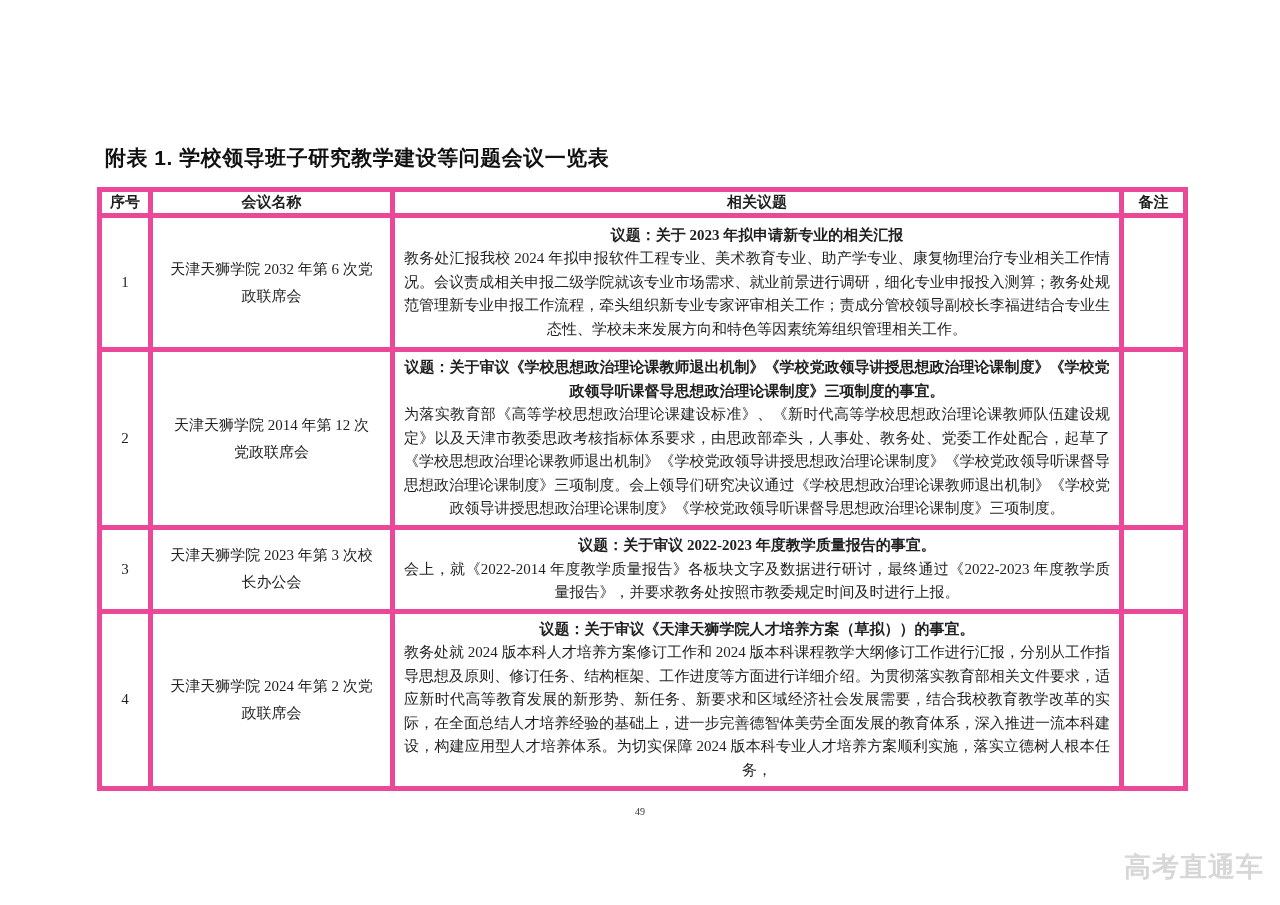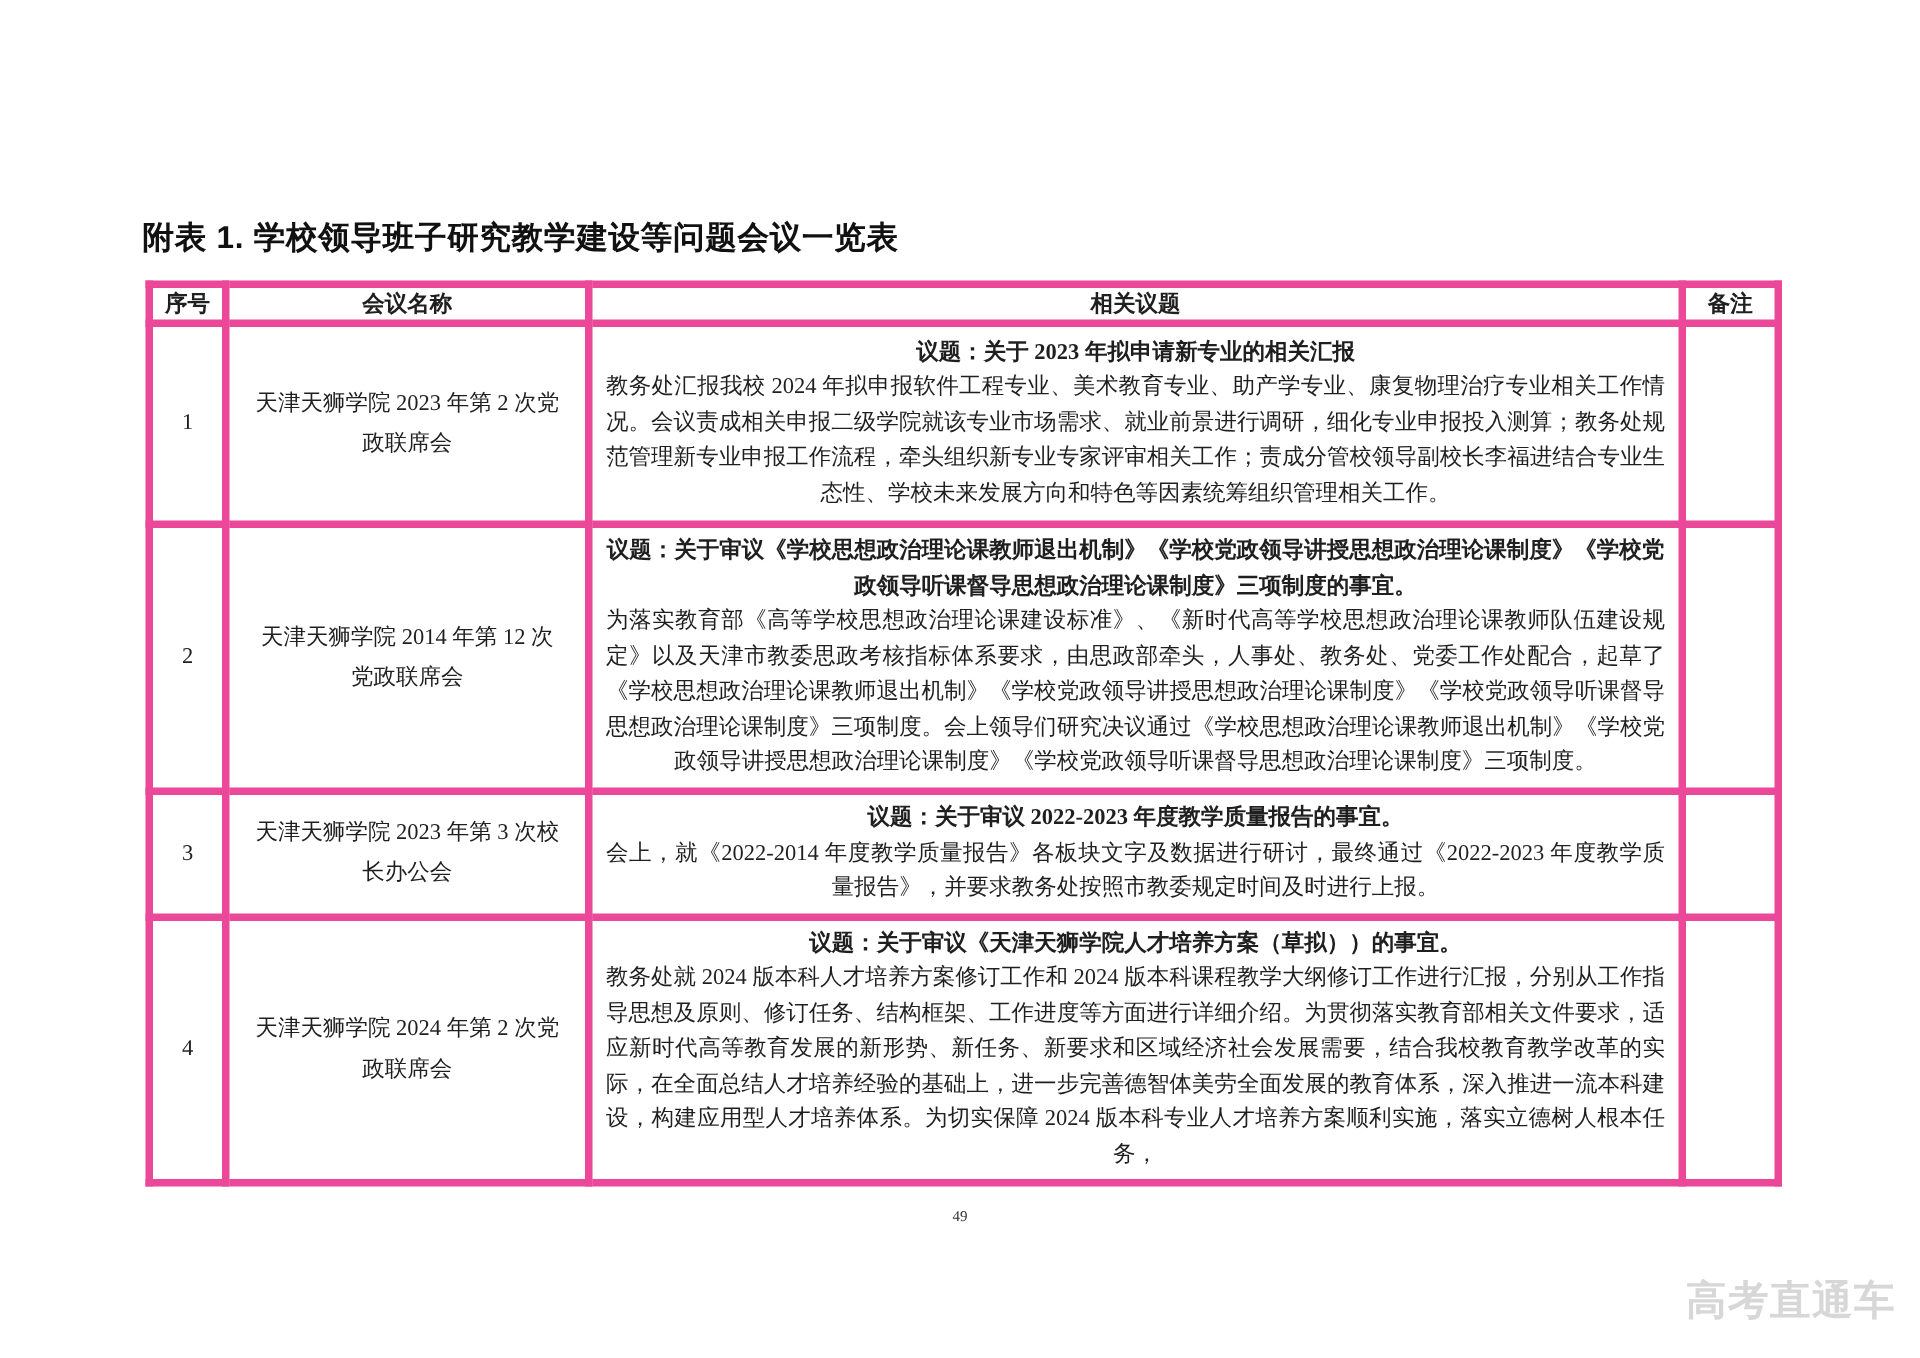--- a/index.html
+++ b/index.html
@@ -9,21 +9,21 @@
     height: 905px;
     position: relative;
     font-family: "Liberation Serif", "DejaVu Serif", serif;
     color: #1f1f1f;
     overflow: hidden;
   }
   .page { position: absolute; inset: 0; background: #ffffff; }
 
   .doc-title {
     position: absolute;
-    left: 95px;
+    left: 105px;
     top: 144px;
     font-family: "Liberation Sans", "DejaVu Sans", sans-serif;
     font-size: 21px;
     font-weight: bold;
     color: #111;
     letter-spacing: 0.5px;
     white-space: nowrap;
   }
 
   table.meeting-table {
@@ -122,21 +122,21 @@
       <tr>
         <th>序号</th>
         <th>会议名称</th>
         <th>相关议题</th>
         <th>备注</th>
       </tr>
     </thead>
     <tbody>
       <tr class="r1">
         <td class="cell-no">1</td>
-        <td class="cell-meeting">天津天狮学院 2023 年第 2 次党政联席会</td>
+        <td class="cell-meeting">天津天狮学院 2032 年第 6 次党政联席会</td>
         <td class="cell-topic">
           <div class="topic-title">议题：关于 2023 年拟申请新专业的相关汇报</div>
           <div class="topic-body">教务处汇报我校 2024 年拟申报软件工程专业、美术教育专业、助产学专业、康复物理治疗专业相关工作情况。会议责成相关申报二级学院就该专业市场需求、就业前景进行调研，细化专业申报投入测算；教务处规范管理新专业申报工作流程，牵头组织新专业专家评审相关工作；责成分管校领导副校长李福进结合专业生态性、学校未来发展方向和特色等因素统筹组织管理相关工作。</div>
         </td>
         <td class="cell-remark"></td>
       </tr>
       <tr class="r2">
         <td class="cell-no">2</td>
         <td class="cell-meeting">天津天狮学院 2014 年第 12 次党政联席会</td>
         <td class="cell-topic">

